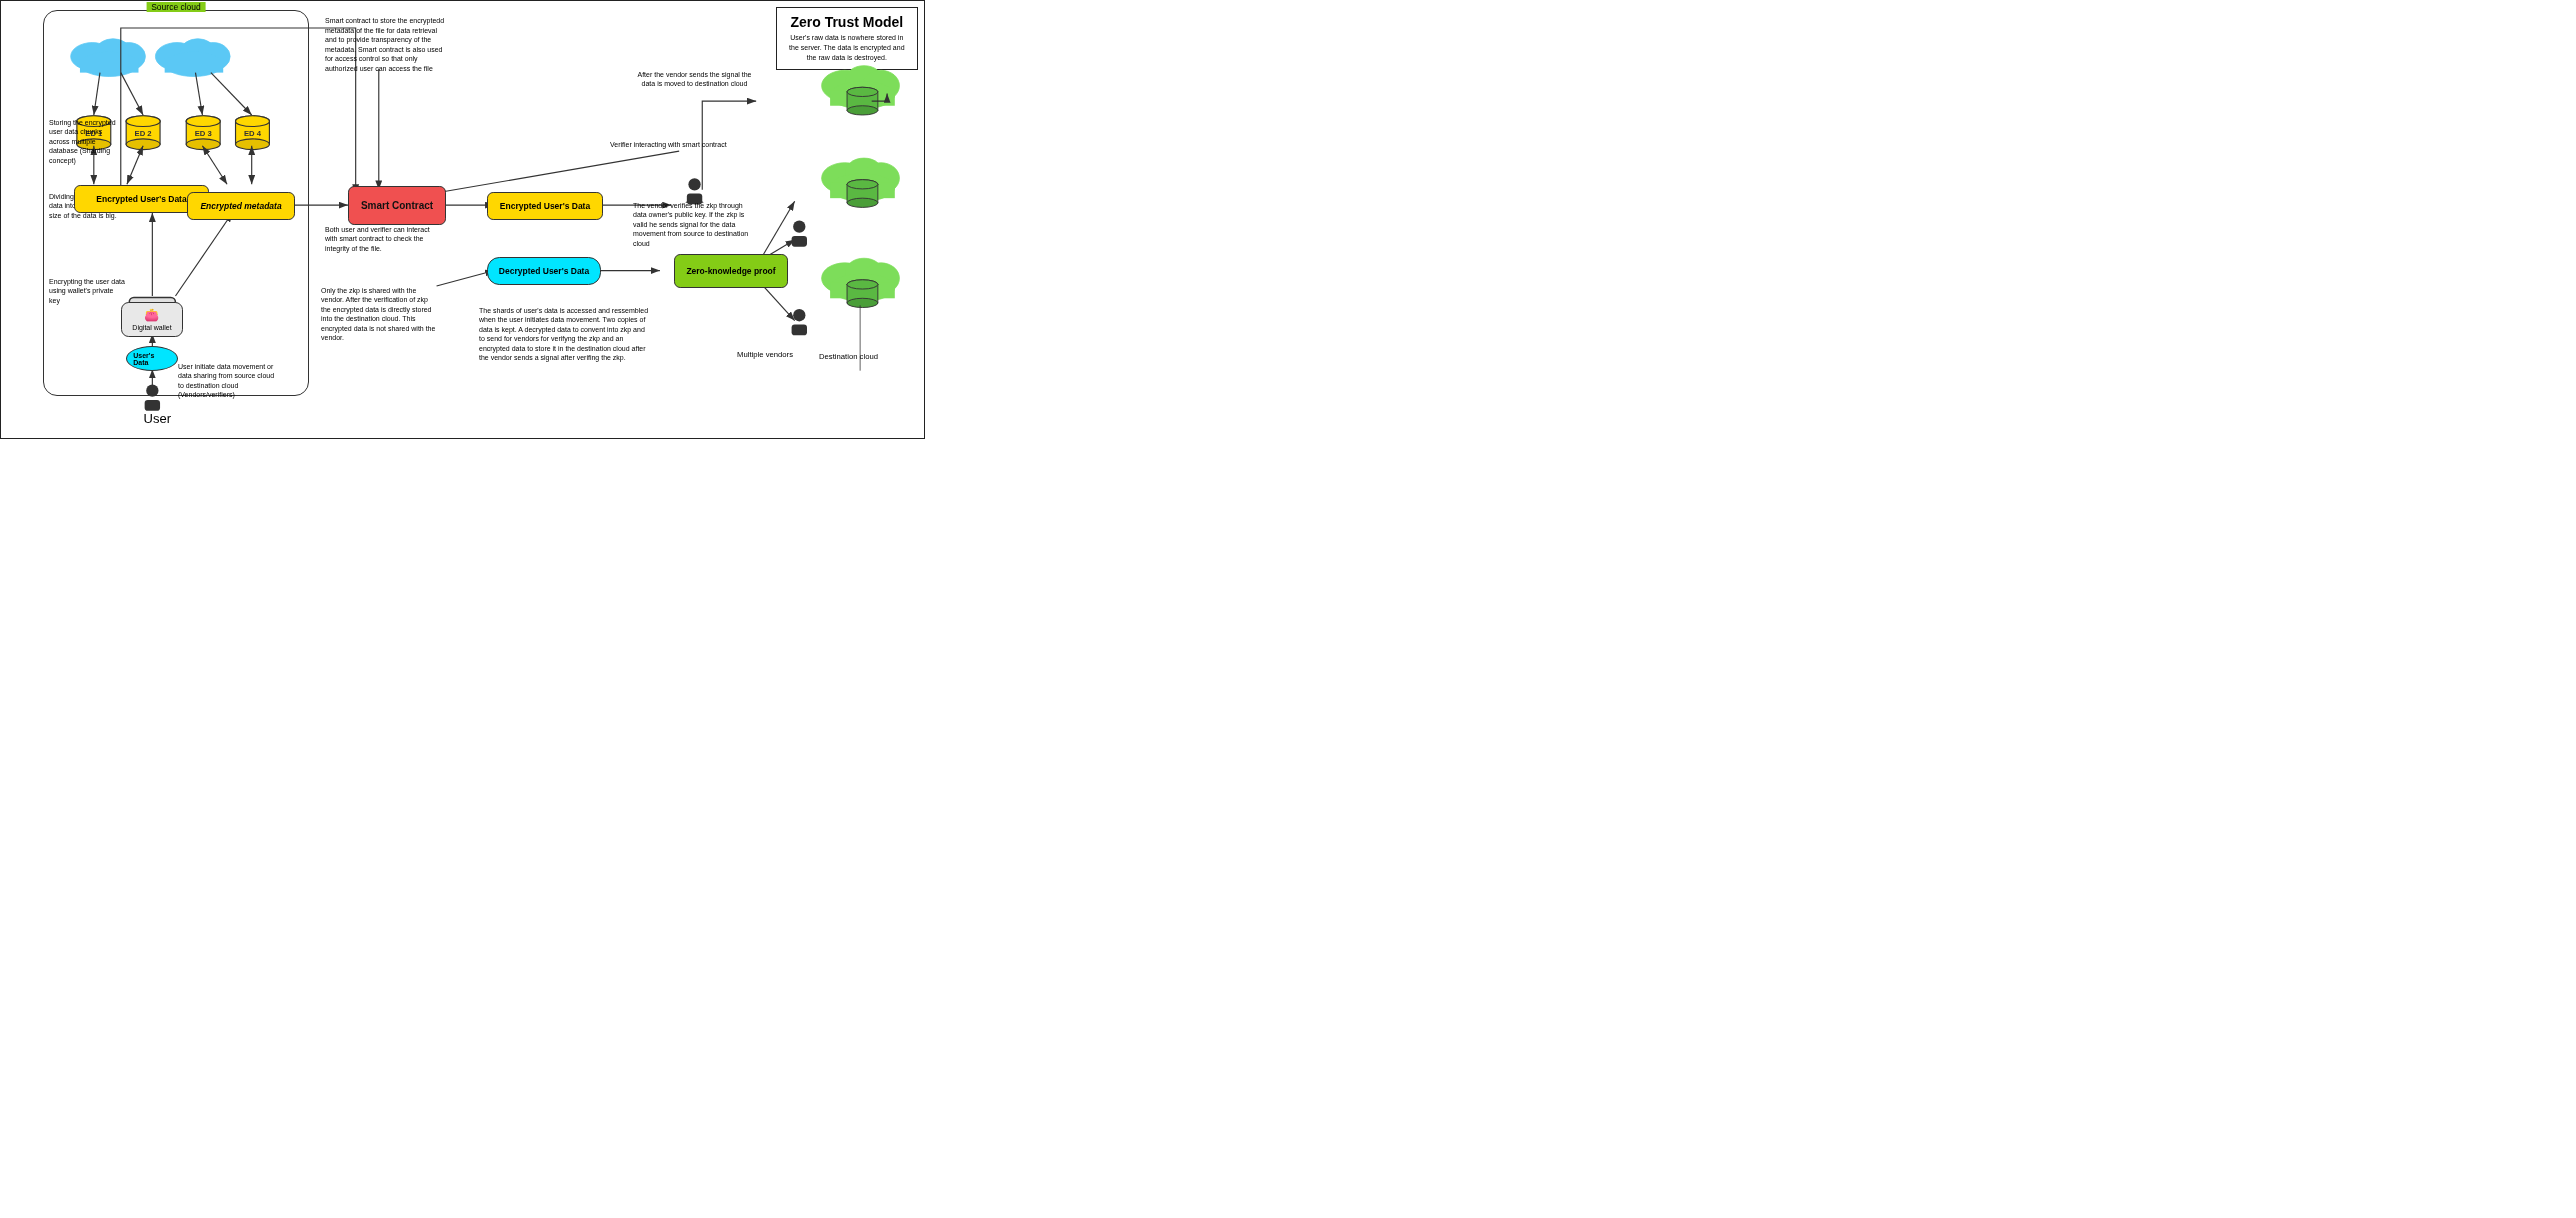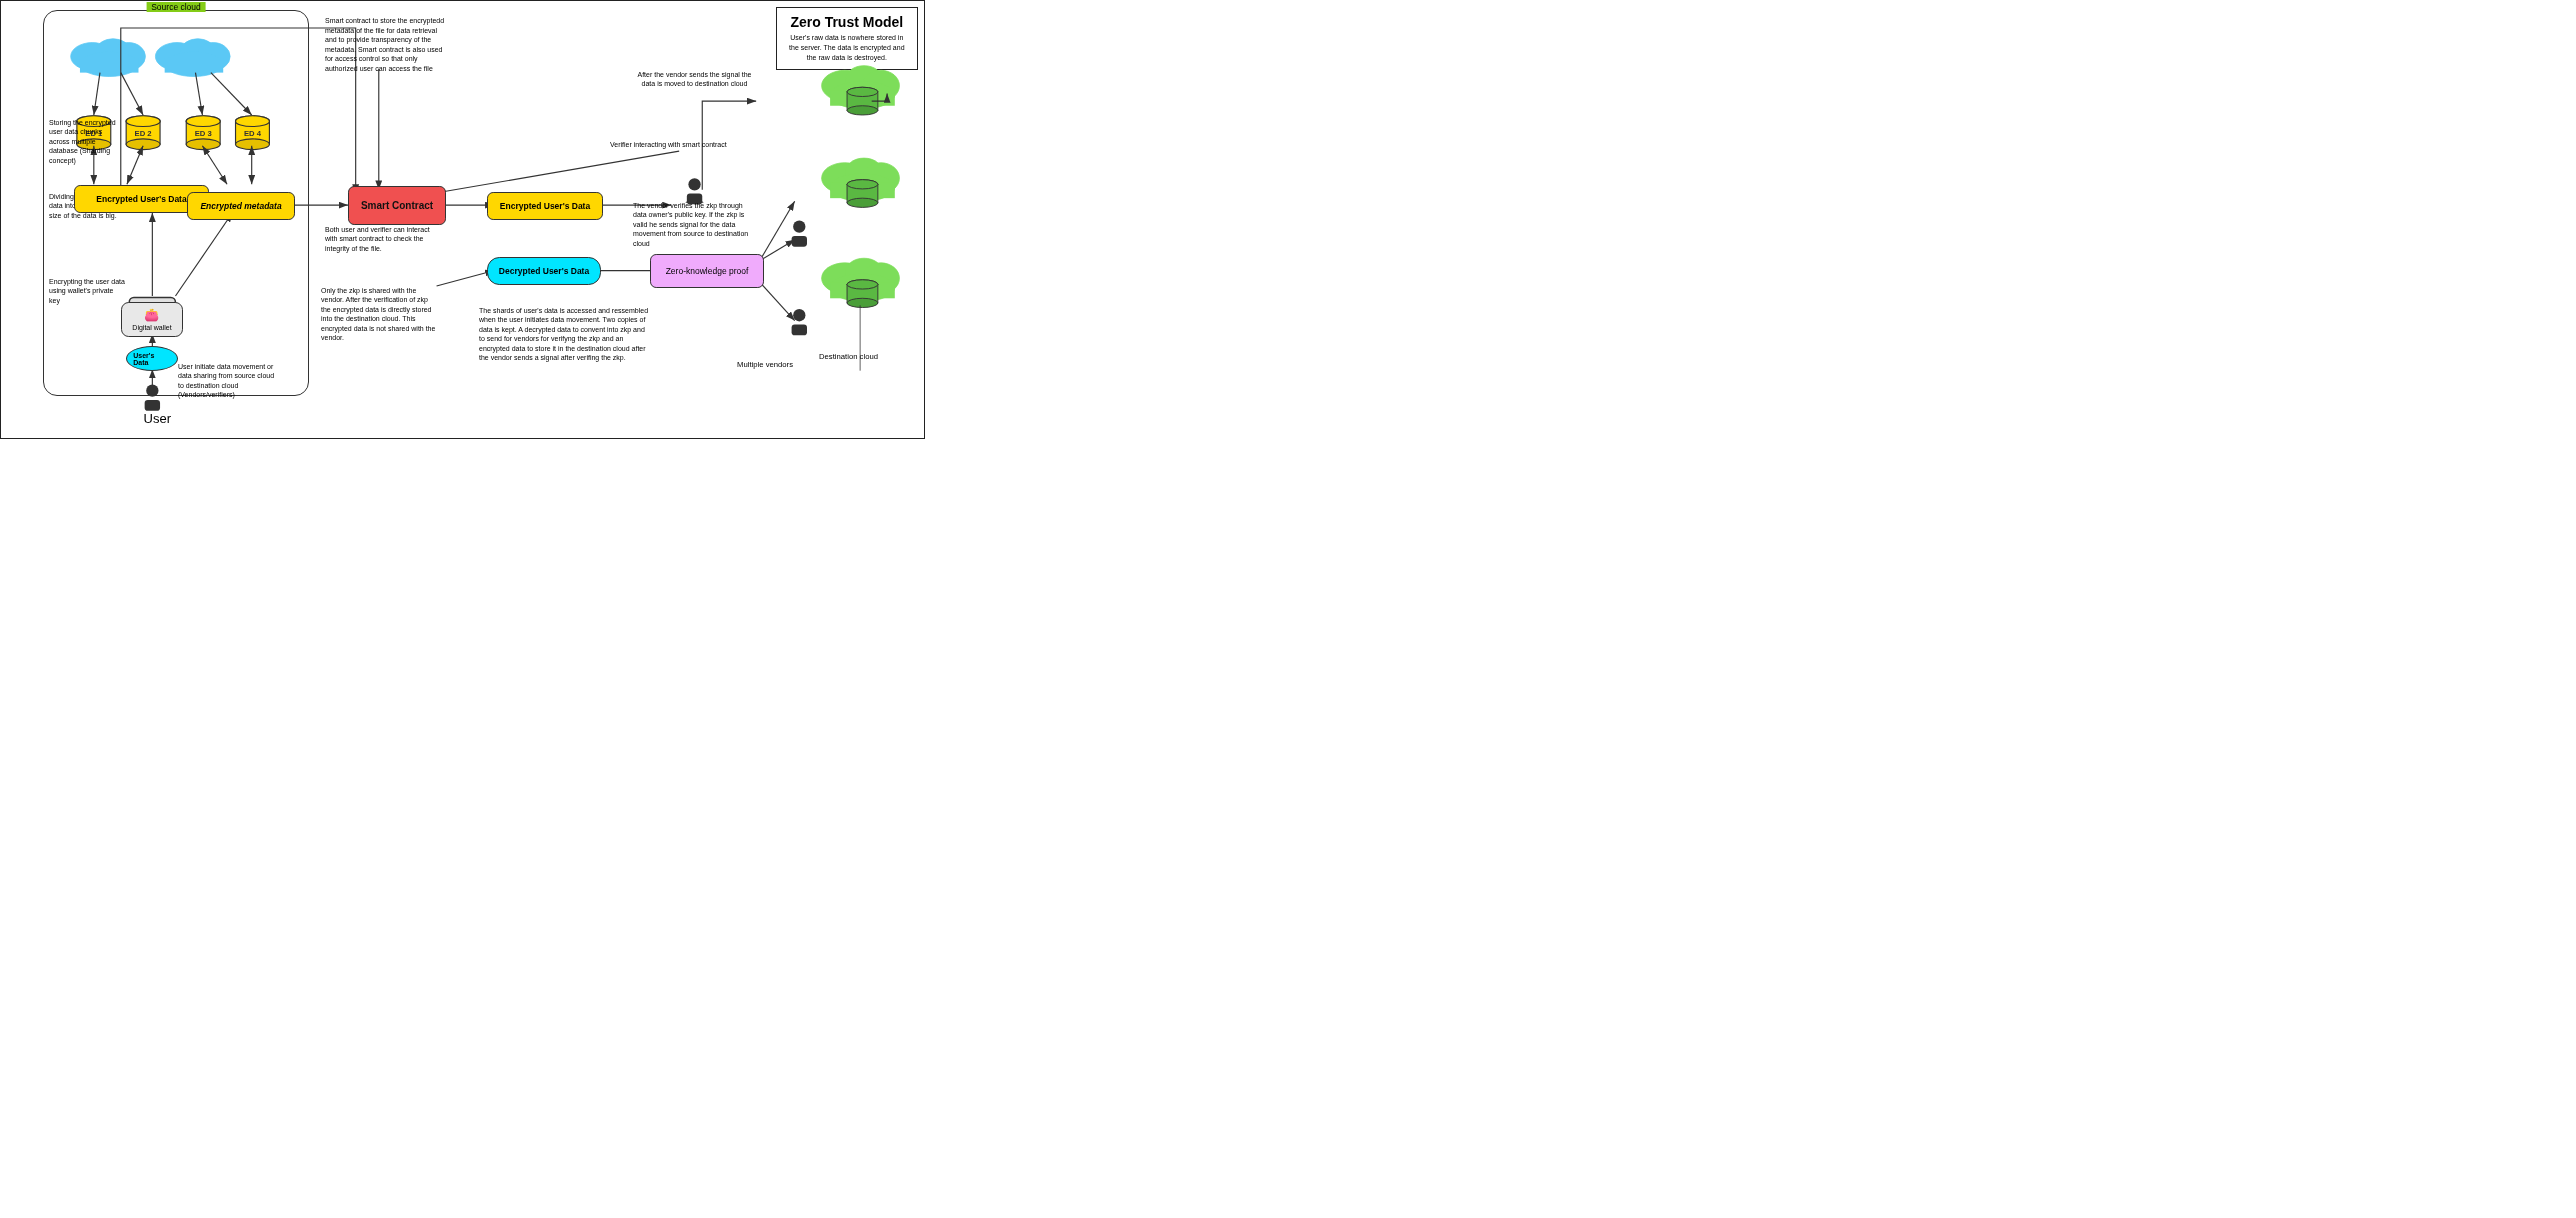--- a/index.html
+++ b/index.html
@@ -87,30 +87,31 @@
       font-weight: bold;
       font-size: 10px;
       text-align: center;
       display: flex;
       align-items: center;
       justify-content: center;
       padding: 4.6px 7.7px;
       color: #111;
     }
     .green-box {
-      background: #f0abfc;
+      background: #84cc16;
       border: 1.5px solid #333;
       border-radius: 6.2px;
-      font-weight: normal;
+      font-weight: bold;
       font-size: 8.5px;
       text-align: center;
       display: flex;
       align-items: center;
       justify-content: center;
       padding: 3.1px 6.2px;
+      margin-left: 24px;
     }
     .wallet-box {
       background: #e8e8e8;
       border: 1.5px solid #333;
       border-radius: 7.7px;
       font-size: 8.5px;
       text-align: center;
       display: flex;
       flex-direction: column;
       align-items: center;
@@ -342,21 +343,21 @@
   <div class="annotation" style="left:177px; top:361px; max-width:100px; text-align:left;">User initiate data movement or data sharing from source cloud to destination cloud (Vendors/verifiers)</div>
 
   <div class="annotation" style="left:632px; top:69px; max-width:123px; text-align:center;">After the vendor sends the signal the data is moved to destination cloud</div>
 
   <div class="annotation" style="left:609px; top:139px; max-width:123px; text-align:center;">Verifier interacting with smart contract</div>
 
   <div class="annotation" style="left:632px; top:200px; max-width:123px; text-align:left;">The vendor verifies the zkp through data owner's public key. If the zkp is valid he sends signal for the data movement from source to destination cloud</div>
 
   <div class="annotation" style="left:478px; top:305px; max-width:170px; text-align:left;">The shards of user's data is accessed and ressembled when the user initiates data movement. Two copies of data is kept. A decrypted data to convent into zkp and to send for vendors for verifyng the zkp and an encrypted data to store it in the destination cloud after the vendor sends a signal after verifing the zkp.</div>
 
-  <div style="position:absolute; bottom:69px; right:131px; font-size:7.7px; text-align:center;">Multiple vendors</div>
+  <div style="position:absolute; bottom:79px; right:131px; font-size:7.7px; text-align:center;">Multiple vendors</div>
 
   <div style="position:absolute; bottom:77px; right:46px; font-size:7.7px; text-align:center;margin-top:36px;">Destination cloud</div>
 
   <div class="yellow-box" style="position:absolute; top:184px; left:73px; width:135px; height:28px; font-size:8.5px;">
     <span>Encrypted User's Data</span>
   </div>
 
   <div class="yellow-box" style="position:absolute; top:191px; left:186px; width:108px; height:28px; font-size:8.5px;font-style:italic;">
     <span>Encrypted metadata</span>
   </div>

